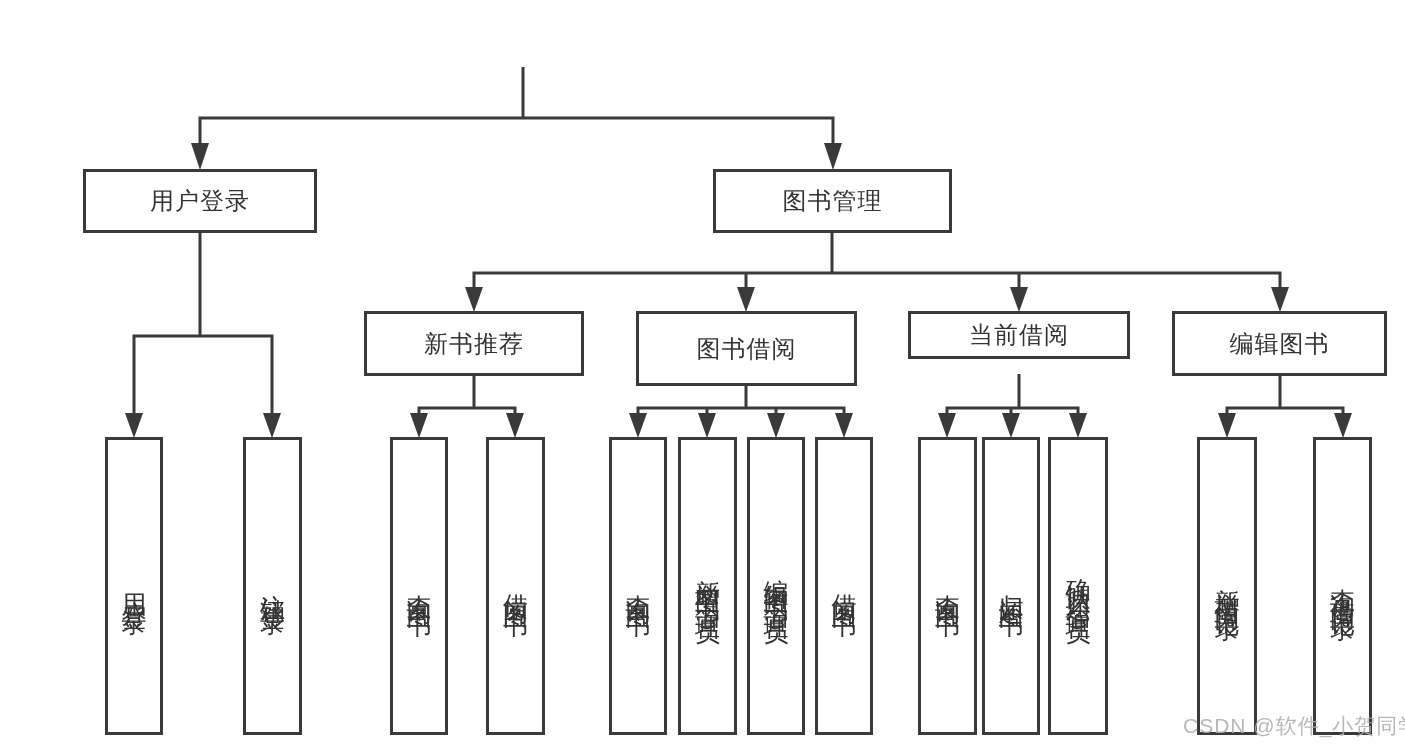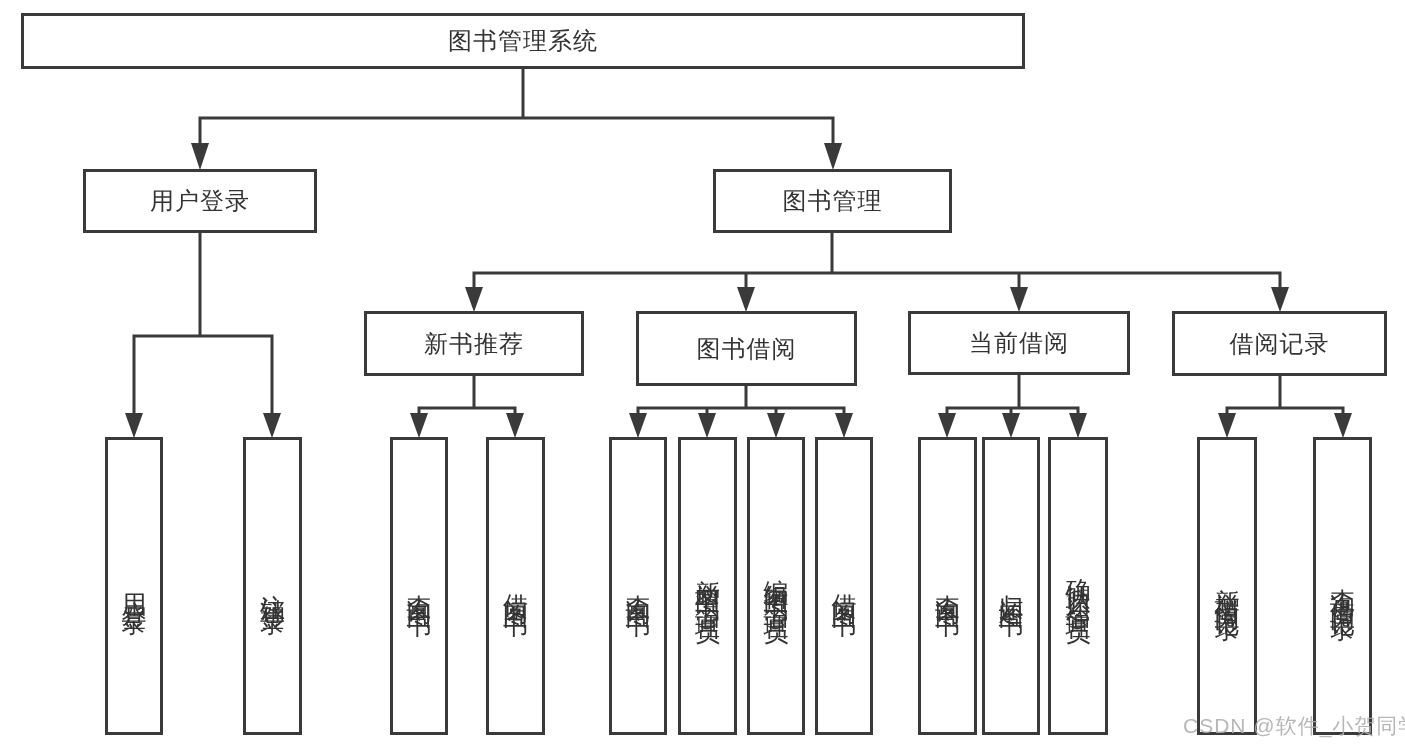--- a/index.html
+++ b/index.html
@@ -84,29 +84,28 @@
     <path d="M1019 374 V408 M947 414 V408 H1078 V414 M1011 408 V414"></path>
     <polygon points="938,413 956,413 947,438"></polygon>
     <polygon points="1002,413 1020,413 1011,438"></polygon>
     <polygon points="1069,413 1087,413 1078,438"></polygon>
 
     <path d="M1280 374 V408 M1227 414 V408 H1343 V414"></path>
     <polygon points="1218,413 1236,413 1227,438"></polygon>
     <polygon points="1334,413 1352,413 1343,438"></polygon>
   </svg>
 
-  <div class="node" style="left:21px;top:13px;width:1004px;height:56px">图书管理系统</div>
 
   <div class="node" style="left:83px;top:169px;width:234px;height:64px">用户登录</div>
   <div class="node" style="left:364px;top:311px;width:220px;height:65px">新书推荐</div>
 
   <div class="node" style="left:713px;top:169px;width:239px;height:64px">图书管理</div>
   <div class="node" style="left:636px;top:311px;width:221px;height:75px">图书借阅</div>
-  <div class="node" style="left:908px;top:311px;width:222px;height:64px">当前借阅</div>
-  <div class="node" style="left:1172px;top:311px;width:215px;height:65px">借阅记录</div>
+  <div class="node" style="left:908px;top:311px;width:222px;height:48px">当前借阅</div>
+  <div class="node" style="left:1172px;top:311px;width:215px;height:65px">编辑图书</div>
 
   <div class="node leaf" style="left:105px;top:437px;width:58px;height:298px">用户登录</div>
   <div class="node leaf" style="left:243px;top:437px;width:59px;height:298px">注销登录</div>
 
   <div class="node leaf" style="left:390px;top:437px;width:58px;height:298px">查询图书</div>
   <div class="node leaf" style="left:486px;top:437px;width:59px;height:298px">借阅图书</div>
 
   <div class="node leaf" style="left:609px;top:437px;width:58px;height:298px">查询图书</div>
   <div class="node leaf" style="left:678px;top:437px;width:59px;height:298px">新增图书（管理员）</div>
   <div class="node leaf" style="left:747px;top:437px;width:58px;height:298px">编辑图书（管理员）</div>

